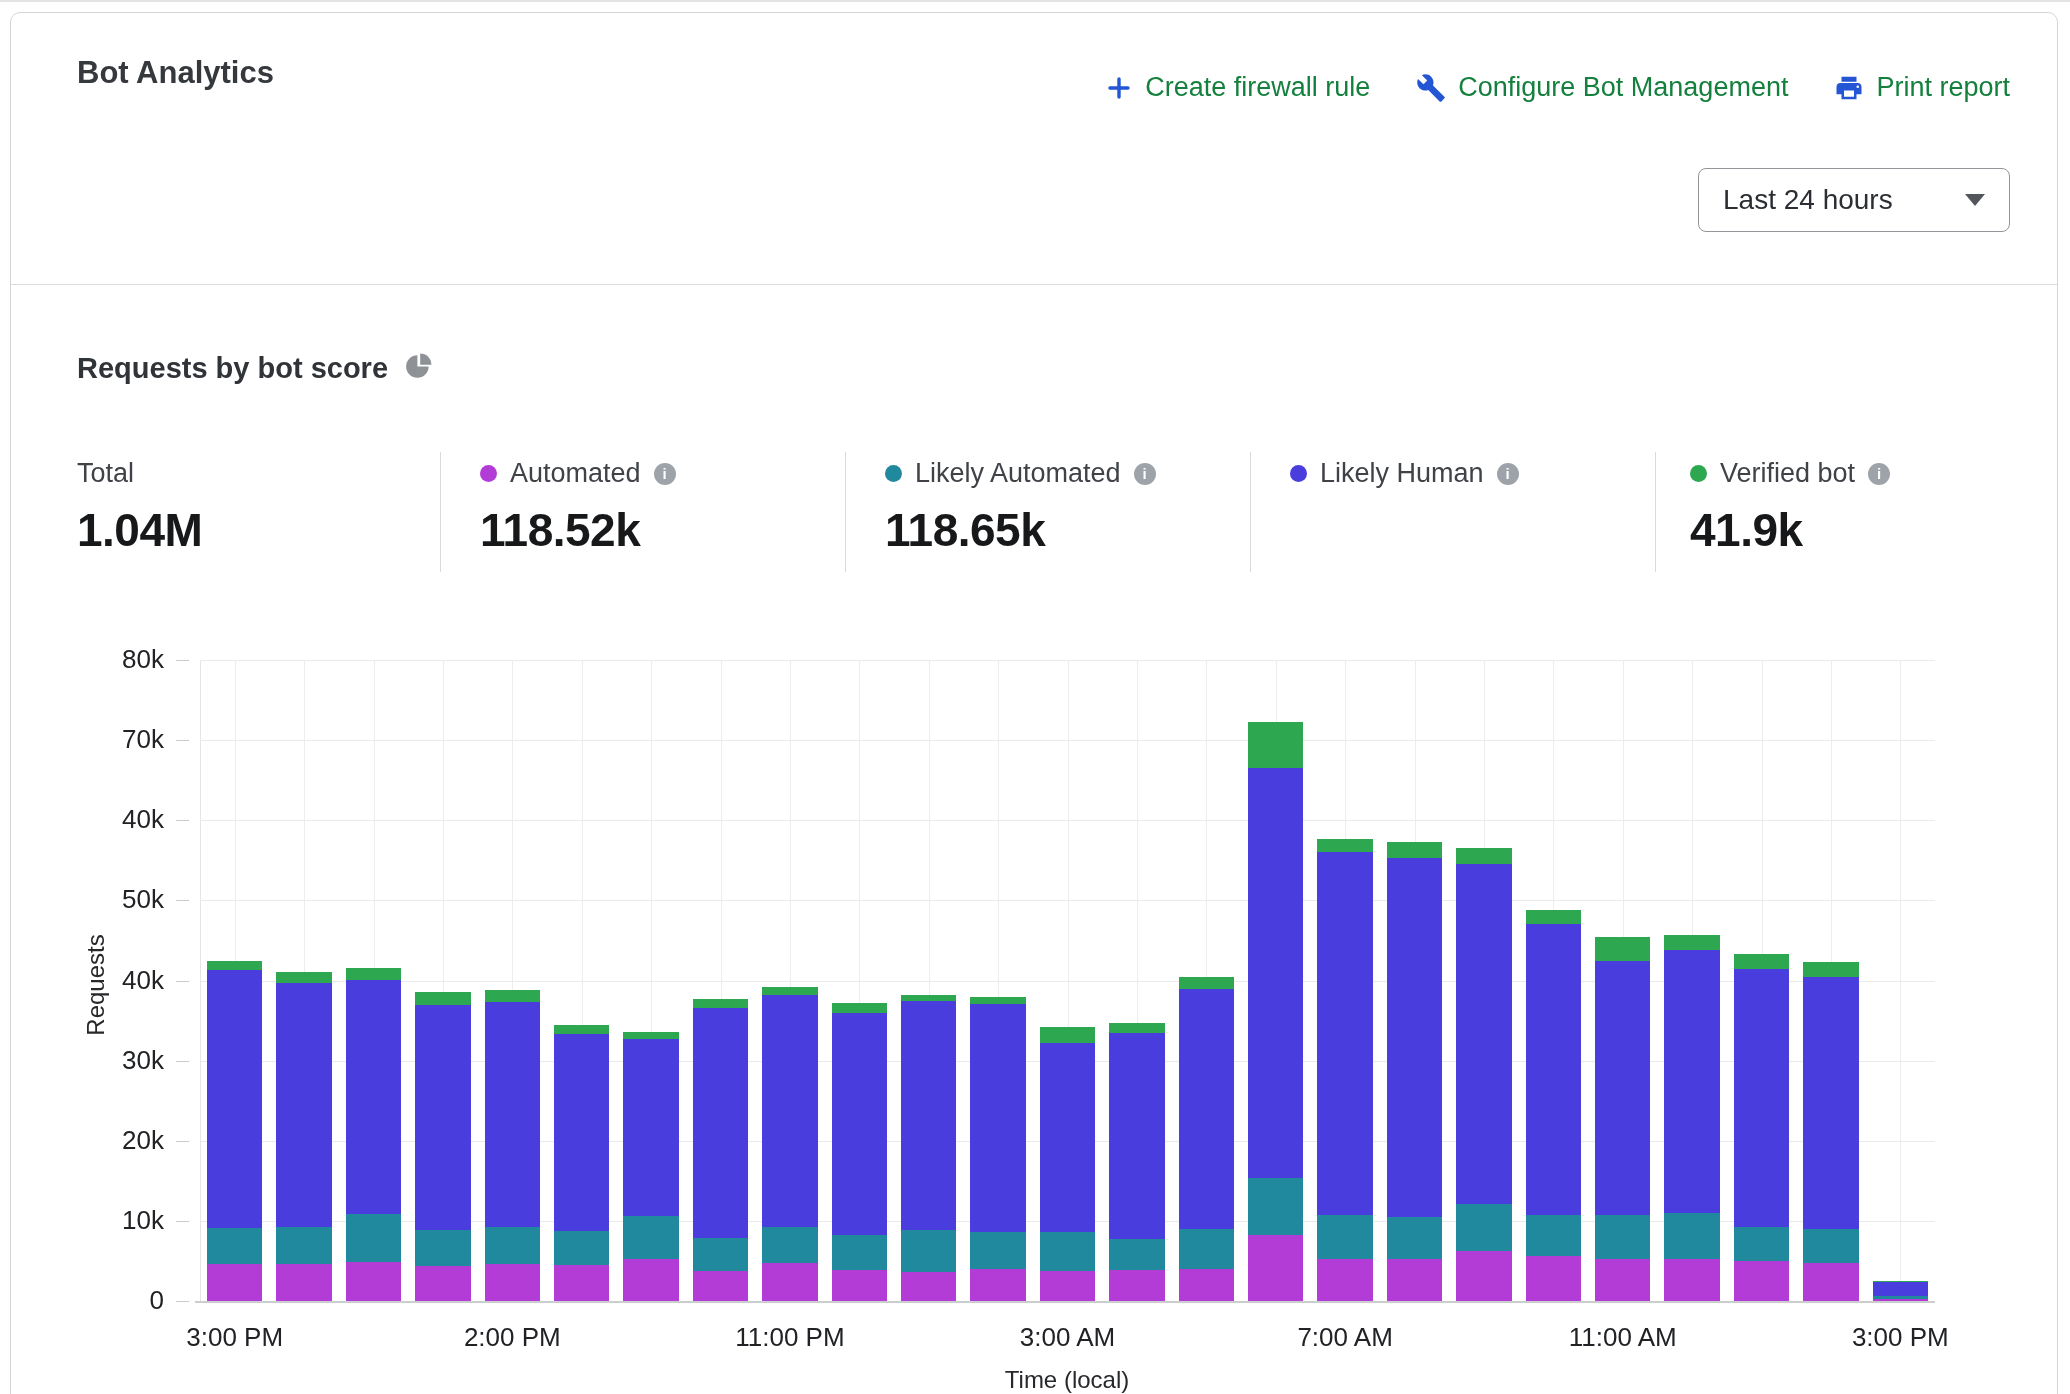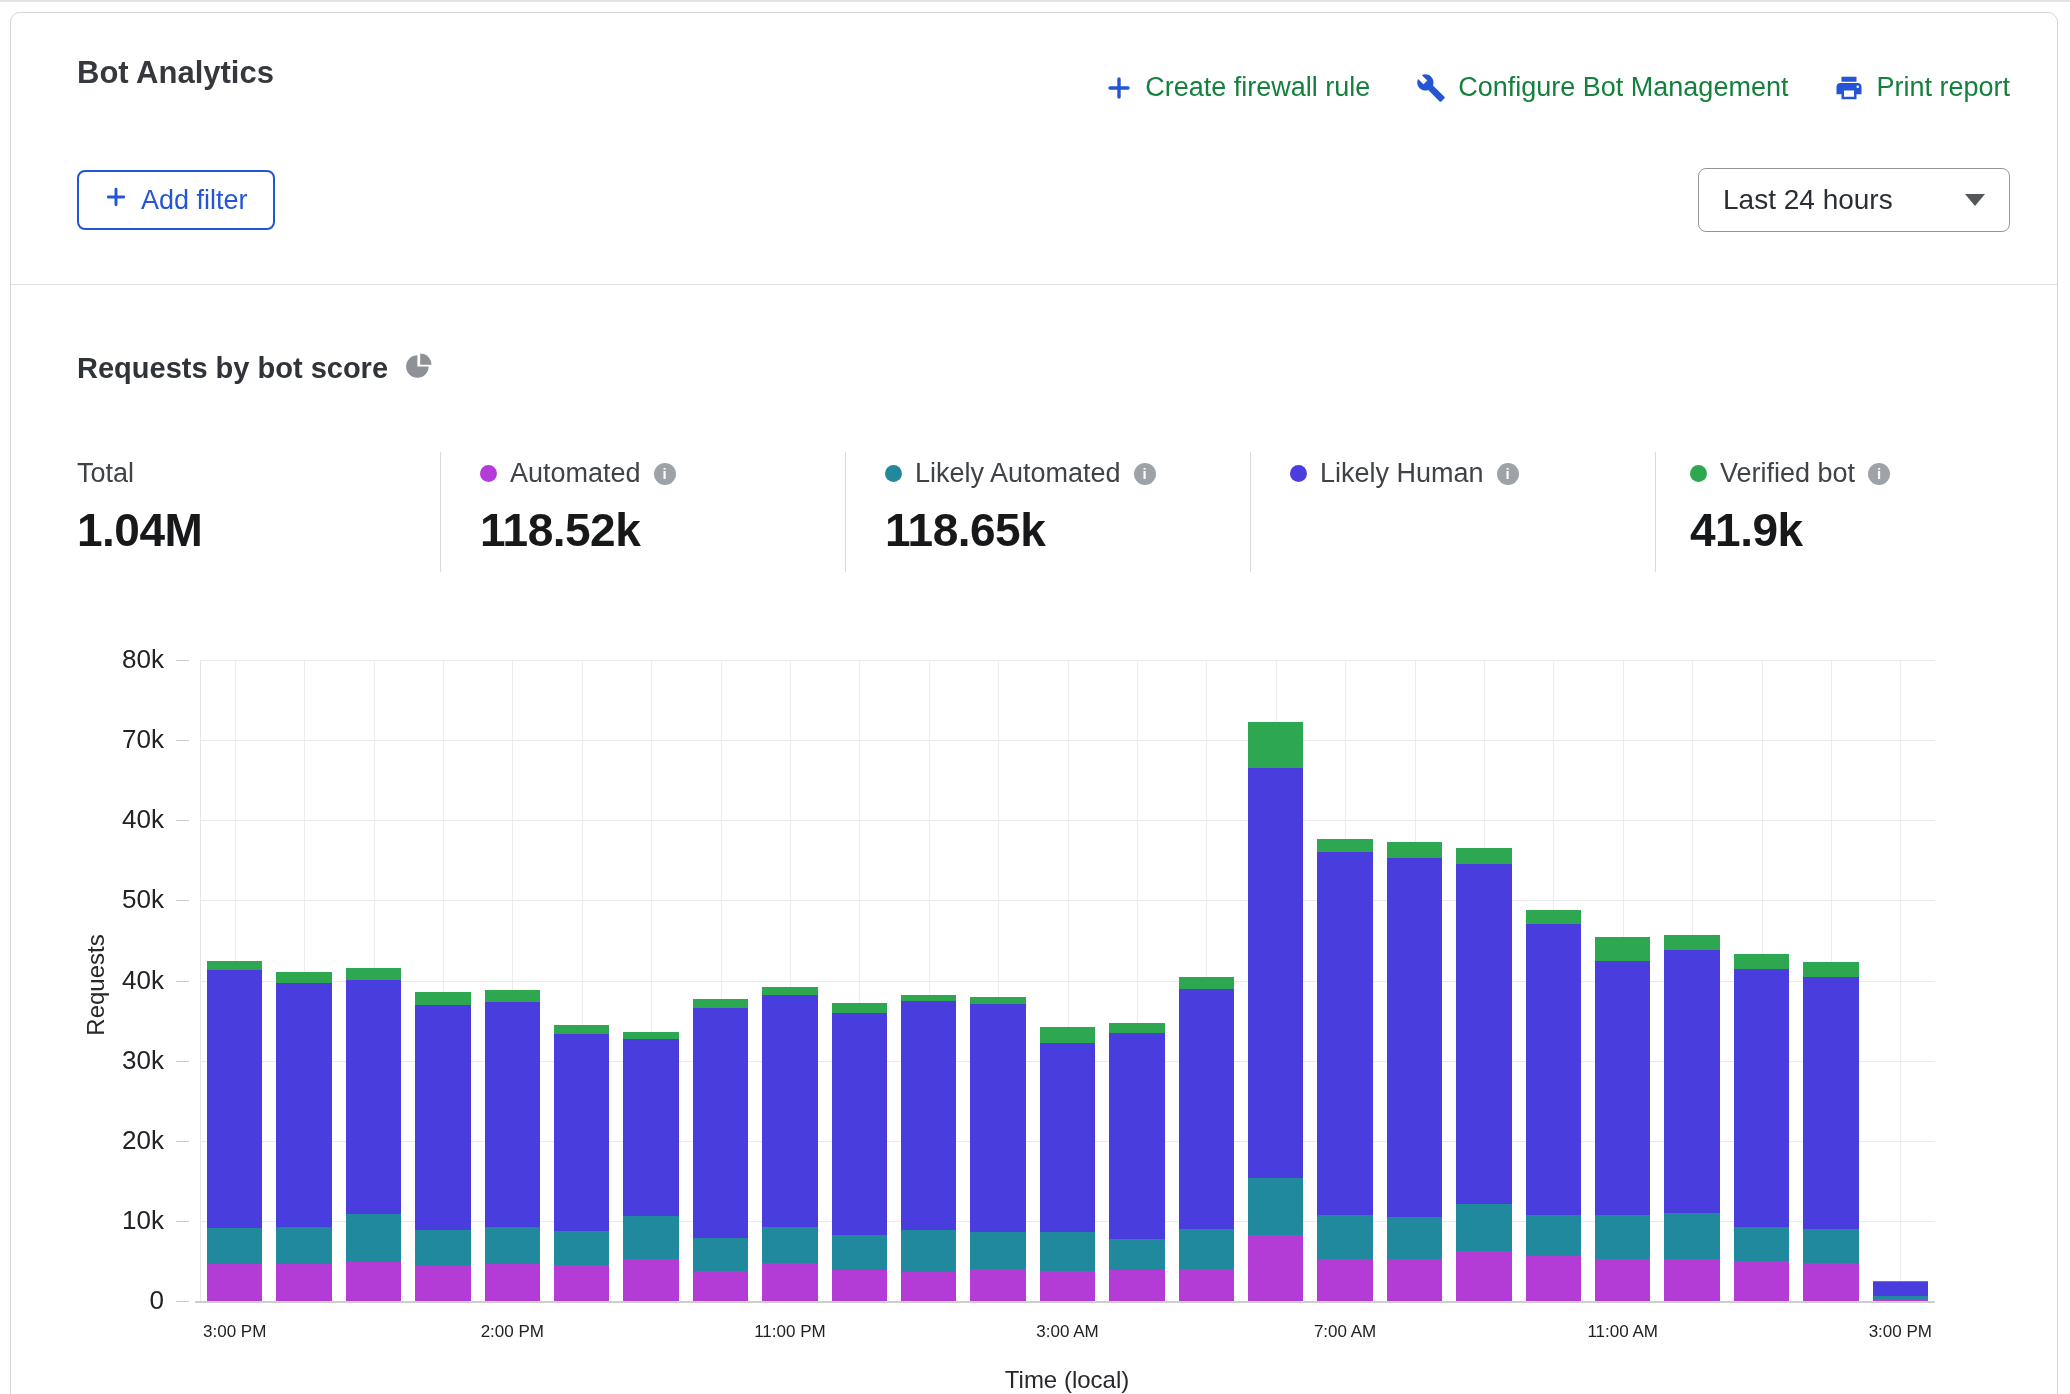--- a/index.html
+++ b/index.html
@@ -62,21 +62,21 @@
   #y-ticks { position:absolute; left:176px; top:660px; width:13px; height:642px; }
   #y-ticks .ytick { position:absolute; left:0; width:13px; height:1px; background:#c9cbcd; }
   #plot { position:absolute; left:200px; top:660px; width:1735px; height:641px; }
   #plot .hgrid { position:absolute; left:0; width:100%; height:1px; background:#e9eaeb; }
   #plot .vgrid { position:absolute; top:0; bottom:0; width:1px; background:#ededee; }
   #plot .left-edge { position:absolute; left:0; top:0; bottom:0; width:1px; background:#e4e5e6; }
   #plot .bar { position:absolute; top:0; bottom:0; }
   #plot .seg { position:absolute; left:0; width:100%; }
   .x-baseline { position:absolute; left:195px; top:1301px; width:1740px; height:2px; background:#cbcdcf; }
   #x-axis-labels { position:absolute; left:200px; top:1322px; width:1735px; height:36px; }
-  #x-axis-labels .xlab { position:absolute; transform:translateX(-50%); font-size:17px; color:#202225; white-space:nowrap; }
+  #x-axis-labels .xlab { position:absolute; transform:translateX(-50%); font-size:26px; color:#202225; white-space:nowrap; }
   .x-axis-title { position:absolute; left:1067px; top:1366px; transform:translateX(-50%); font-size:24px; color:#26282b; }
 </style>
 </head>
 <body>
 
 <div id="root">
   <div class="top-edge"></div>
   <div class="card"></div>
 
   <div class="page-title">Bot Analytics</div>
@@ -101,28 +101,20 @@
     <a class="link">
       <span>
         <svg width="30" height="30" viewBox="0 0 24 24">
             <path fill="#2355d4" d="M19 8H5c-1.66 0-3 1.34-3 3v6h4v4h12v-4h4v-6c0-1.66-1.34-3-3-3zm-3 11H8v-5h8v5zm3-7c-.55 0-1-.45-1-1s.45-1 1-1 1 .45 1 1-.45 1-1 1zm-1-9H6v4h12V3z"></path>
           </svg>
       </span>
       <span>Print report</span>
     </a>
   </div>
 
-  <button class="btn-add-filter">
-    <span>
-      <svg width="24" height="24" viewBox="0 0 28 28">
-          <path d="M14 5v18M5 14h18" stroke="#2355d4" stroke-width="3.4" stroke-linecap="round"></path>
-        </svg>
-    </span>
-    <span>Add filter</span>
-  </button>
 
   <div class="dropdown">
     <span>Last 24 hours</span>
     <span class="caret-down"></span>
   </div>
 
   <div class="hdr-divider"></div>
 
   <div class="section-title-row">
     <span class="section-title">Requests by bot score</span>

